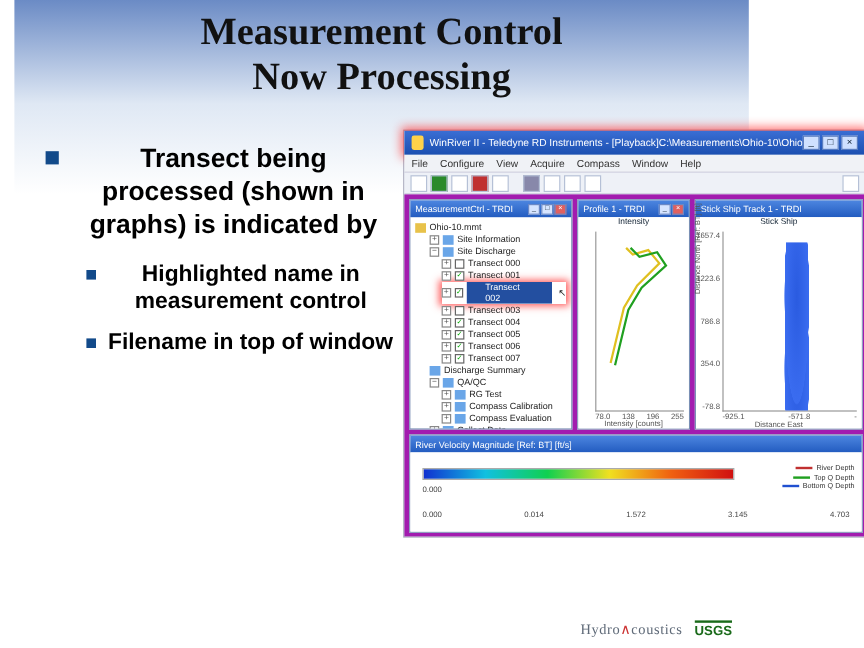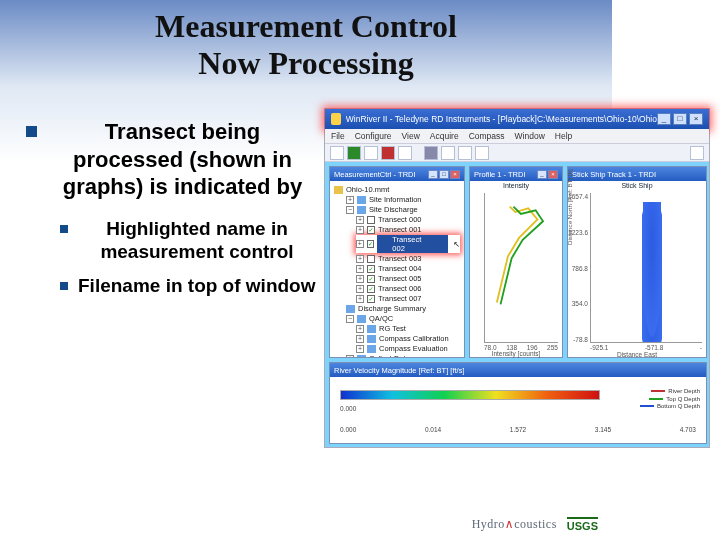--- a/index.html
+++ b/index.html
@@ -1,20 +1,21 @@
 <!DOCTYPE html>
 <html><head>
 <meta charset="utf-8">
 <style>
   * { box-sizing: border-box; margin: 0; padding: 0; }
   html, body { width: 720px; height: 540px; overflow: hidden; font-family: Verdana, Arial, sans-serif; }
   .slide {
     width: 612px; height: 540px;
     background: linear-gradient(to bottom, #6b8bc5 0%, #dfe8f4 16%, #ffffff 30%, #ffffff 100%);
     position: relative;
+    margin-left: 12px;
   }
   .title-block { text-align: center; padding-top: 8px; }
   .title-line { font-family: Georgia, 'Times New Roman', serif; font-weight: bold; font-size: 32px; color: #111; line-height: 1.15; }
   .content { position: absolute; top: 118px; left: 26px; width: 290px; text-align: center; }
   .bullet-row { display: flex; align-items: flex-start; margin-bottom: 16px; }
   .sq { width: 11px; height: 11px; background: #124a8a; margin-top: 8px; margin-right: 12px; flex: 0 0 auto; }
   .sq-sm { width: 8px; height: 8px; background: #124a8a; margin-top: 8px; margin-right: 10px; flex: 0 0 auto; }
   .b-text { font-weight: bold; font-size: 22px; line-height: 1.25; color: #000; }
   .sub-list { margin-left: 34px; margin-top: 8px; }
   .sub-row { display: flex; align-items: flex-start; margin-bottom: 10px; }
@@ -34,21 +35,21 @@
   .tb-text { color: #fff; font-size: 8.5px; white-space: nowrap; overflow: hidden; }
   .tb-ctrl { margin-left: auto; display: flex; gap: 2px; }
   .tb-btn { width: 14px; height: 12px; background: #cfe0ff; border: 1px solid #5a7dc0; font-size: 8px; line-height: 10px; text-align: center; color: #123; }
   .menubar { height: 15px; background: #f0f2f6; display: flex; gap: 10px; padding: 0 6px; align-items: center; font-size: 8.5px; color: #333; border-bottom: 1px solid #ccd; }
   .toolbar { height: 18px; background: #eef1f7; display: flex; gap: 3px; padding: 2px 5px; align-items: center; border-bottom: 1px solid #ccd; }
   .tbtn { width: 14px; height: 14px; background: #fff; border: 1px solid #b5c0d6; }
   .tbtn.play { background: #2a8a2a; }
   .tbtn.stop { background: #c03030; }
   .tbtn.gear { background: #88a; }
 
-  .mdi { position: absolute; top: 53px; left: 0; right: 0; bottom: 0; background: #7dd3fc; text-decoration: underline; }
+  .mdi { position: absolute; top: 53px; left: 0; right: 0; bottom: 0; background: #a21caf; text-decoration: underline; }
   .subwin { position: absolute; background: #fff; border: 1px solid #7a90b5; }
   .subwin .sw-tb { height: 14px; background: linear-gradient(to bottom,#4d86e0,#235cc0); display: flex; align-items: center; padding: 0 4px; }
   .subwin .sw-tb span.title { color: #fff; font-size: 7.5px; white-space: nowrap; overflow: hidden; }
   .subwin .sw-ctrls { margin-left: auto; display: flex; gap: 1px; }
   .sw-btn { width: 10px; height: 9px; background: #d6e4ff; border: 1px solid #6a88c6; font-size: 6px; line-height: 7px; text-align: center; color: #123; }
   .sw-btn.red { background: #e06060; color: #fff; }
 
   
   .mctrl { top: 4px; left: 4px; width: 136px; height: 192px; }
   .mctrl-body { padding: 3px 4px; font-size: 7.5px; color: #222; height: calc(100% - 14px); overflow: hidden; }

